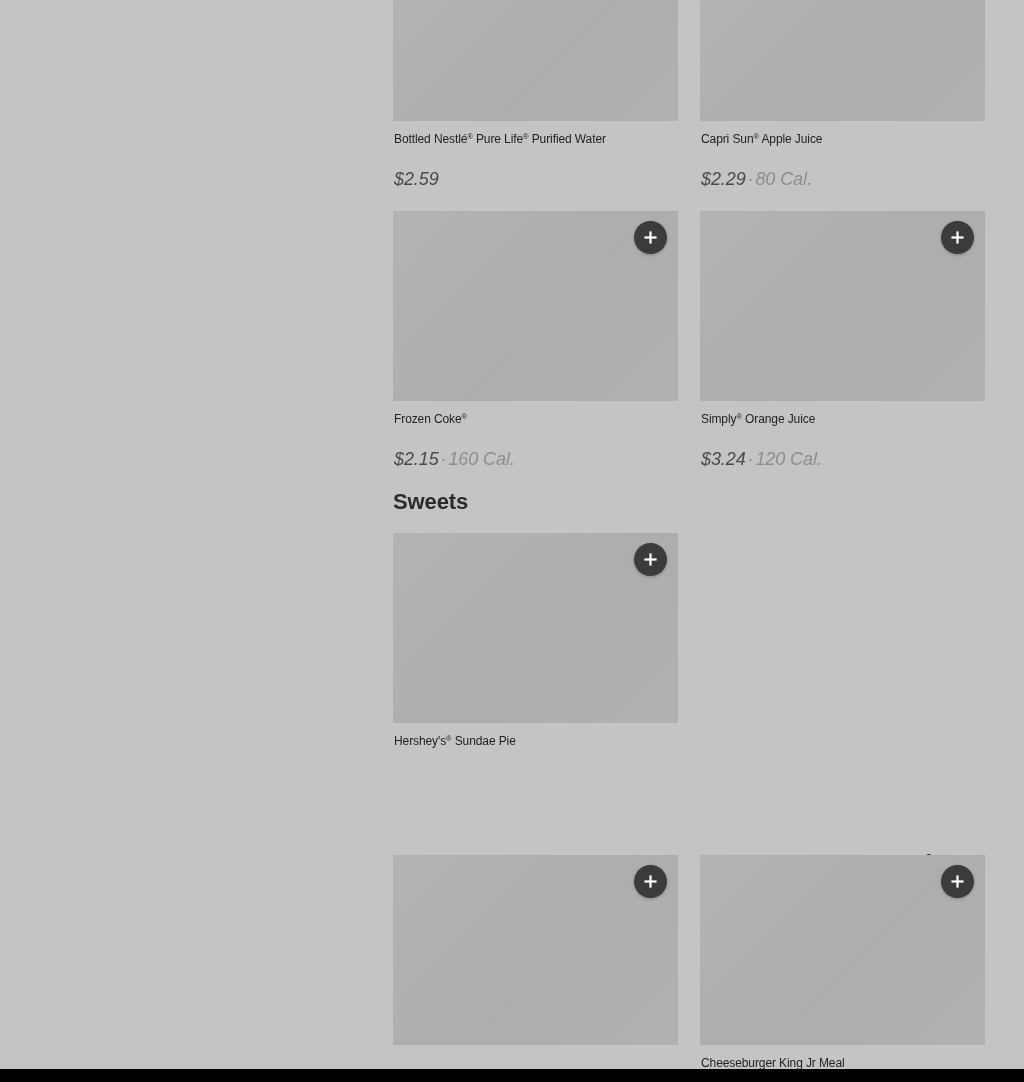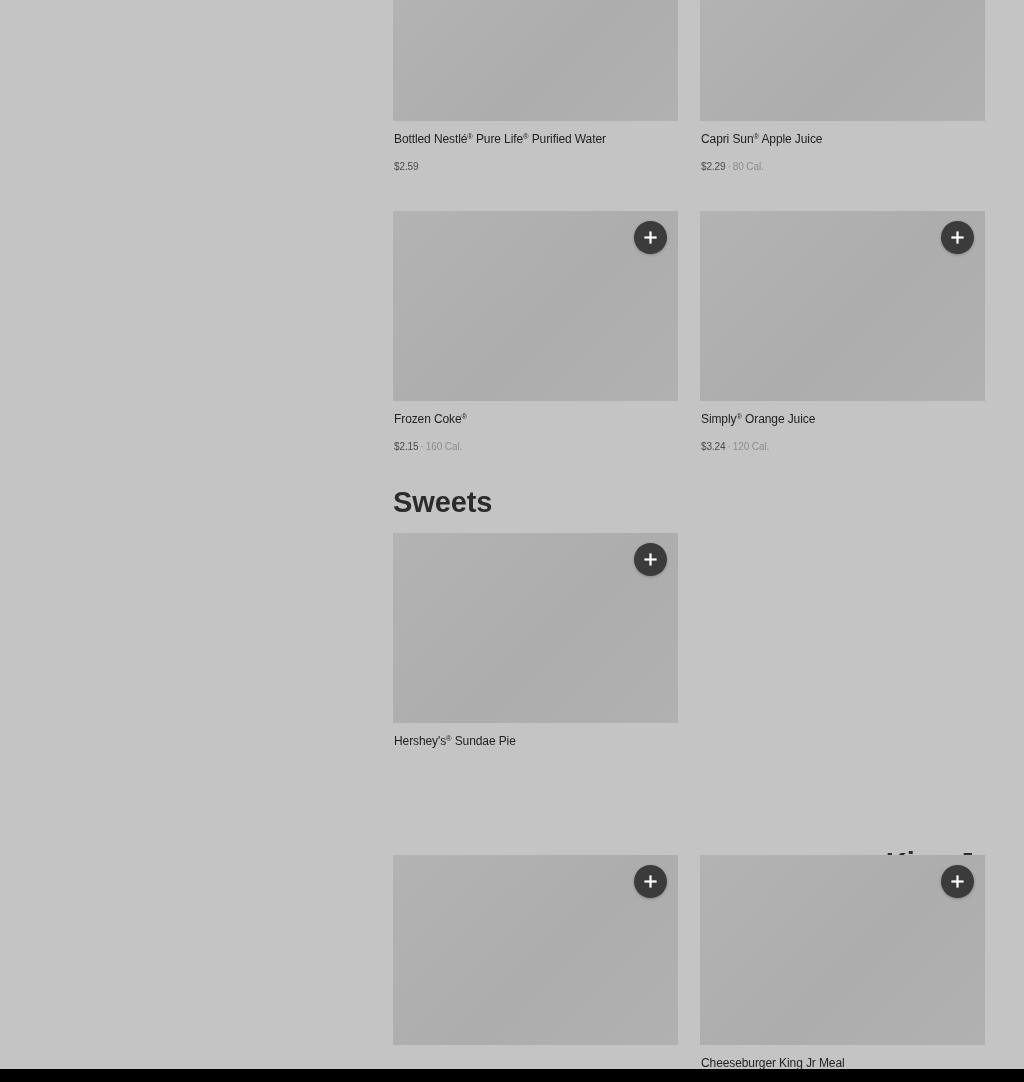--- a/index.html
+++ b/index.html
@@ -29,21 +29,21 @@
 
   
   .content {
     position: absolute;
     left: 393px;
     top: 0;
     width: 592px;
   }
 
   .section-heading {
-    font-size: 29px;
+    font-size: 22px;
     font-weight: bold;
     color: #2b2b2b;
     letter-spacing: -0.1px;
     margin: 0;
     padding: 0;
     line-height: 26px;
   }
 
   .grid {
     display: grid;
@@ -87,25 +87,26 @@
 
   .card-title {
     font-size: 12px;
     color: #222;
     line-height: 21px;
     margin: 8px 0 0 1px;
     letter-spacing: -0.1px;
   }
 
   .card-meta {
-    font-size: 10px;
+    font-size: 18px;
     color: #4a4a4a;
     line-height: 18px;
-    margin: 8px 0 0 1px;
+    margin: 20px 0 0 1px;
     letter-spacing: -0.1px;
+    font-style: italic;
   }
   .card-meta .cal {
     color: #8d8d8d;
   }
   .card-meta .dot {
     color: #8d8d8d;
     margin: 0 2px;
   }
 
   .bottom-bar {

